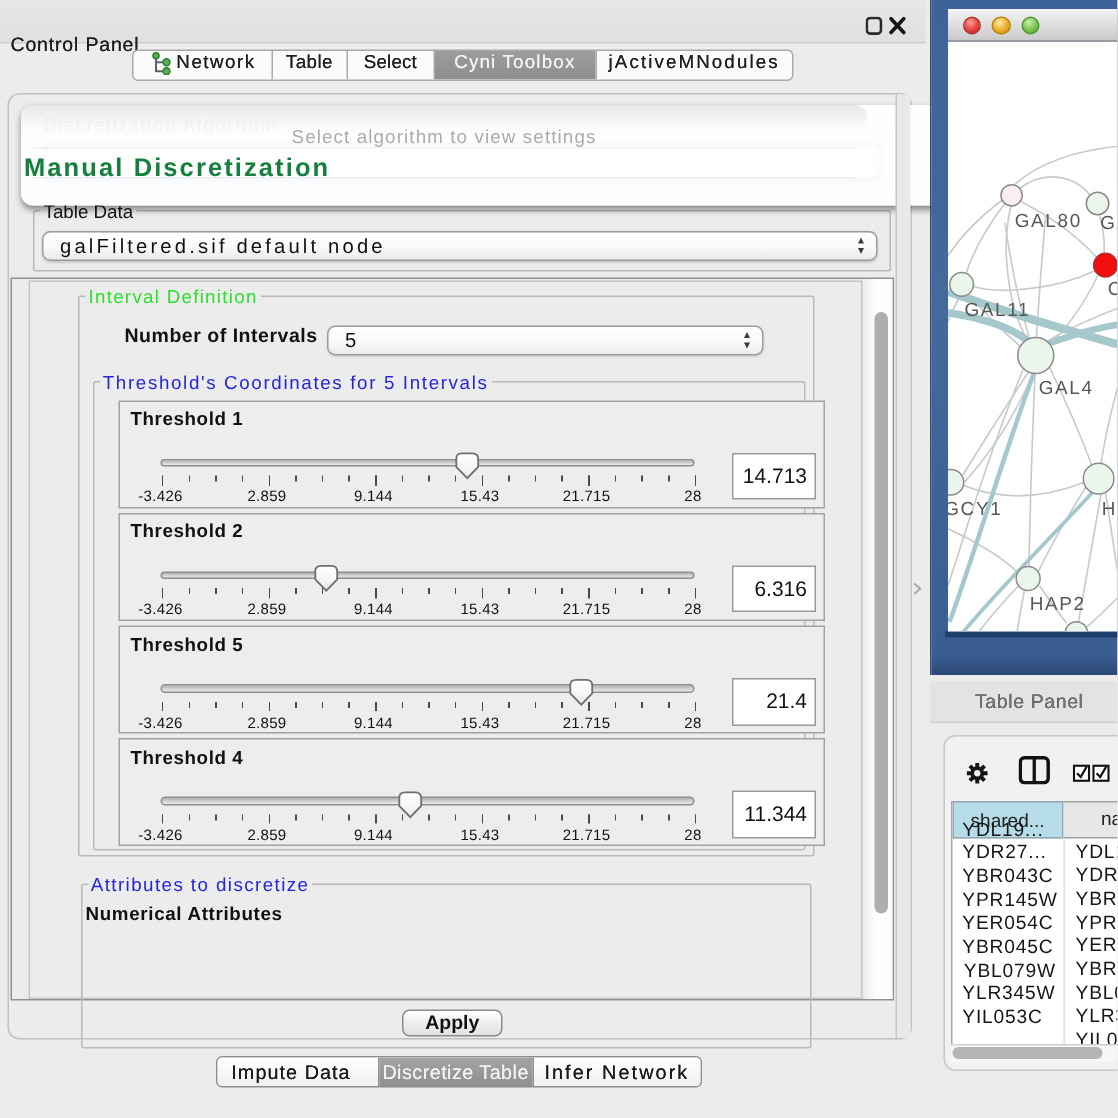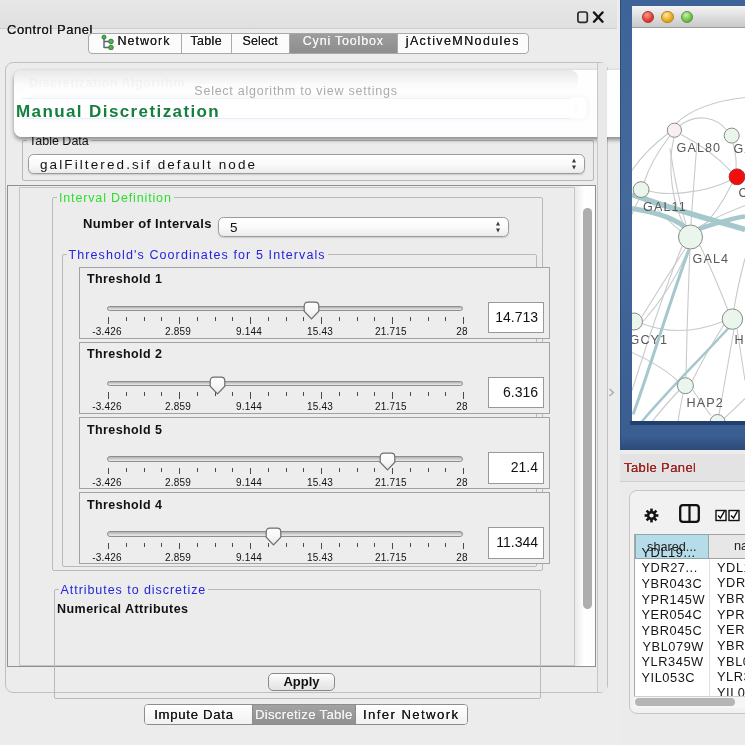--- a/index.html
+++ b/index.html
@@ -275,21 +275,21 @@
     <text x="643" y="210">GAL11</text>
     <text x="692.5" y="262">GAL4</text>
     <text x="629.5" y="343">GCY1</text>
     <text x="734.5" y="343">H</text>
     <text x="686.5" y="406">HAP2</text>
   </g>
 </svg>
 </div>
 
 <div class="abs" id="tpbar">
-    <div class="abs" style="left:4px;top:5.5px;font-size:13px;color:#b91c1c;letter-spacing:0.4px;text-shadow:0 0 0.3px #1d1d1d">Table Panel</div>
+    <div class="abs" style="left:30px;top:5.5px;font-size:13px;color:#737373;letter-spacing:0.4px;text-shadow:0 0 0.3px #1d1d1d">Table Panel</div>
   </div>
 <div class="abs" id="tplow"></div>
 <div class="abs" id="tpanel"></div>
 
 <svg class="abs" style="left:643.5px;top:507.5px" width="15" height="15" viewBox="0 0 15 15">
   <g stroke="#141414" stroke-width="2.6">
     <line x1="7.5" y1="0.6" x2="7.5" y2="14.4"></line>
     <line x1="0.6" y1="7.5" x2="14.4" y2="7.5"></line>
     <line x1="2.6" y1="2.6" x2="12.4" y2="12.4"></line>
     <line x1="12.4" y1="2.6" x2="2.6" y2="12.4"></line>

